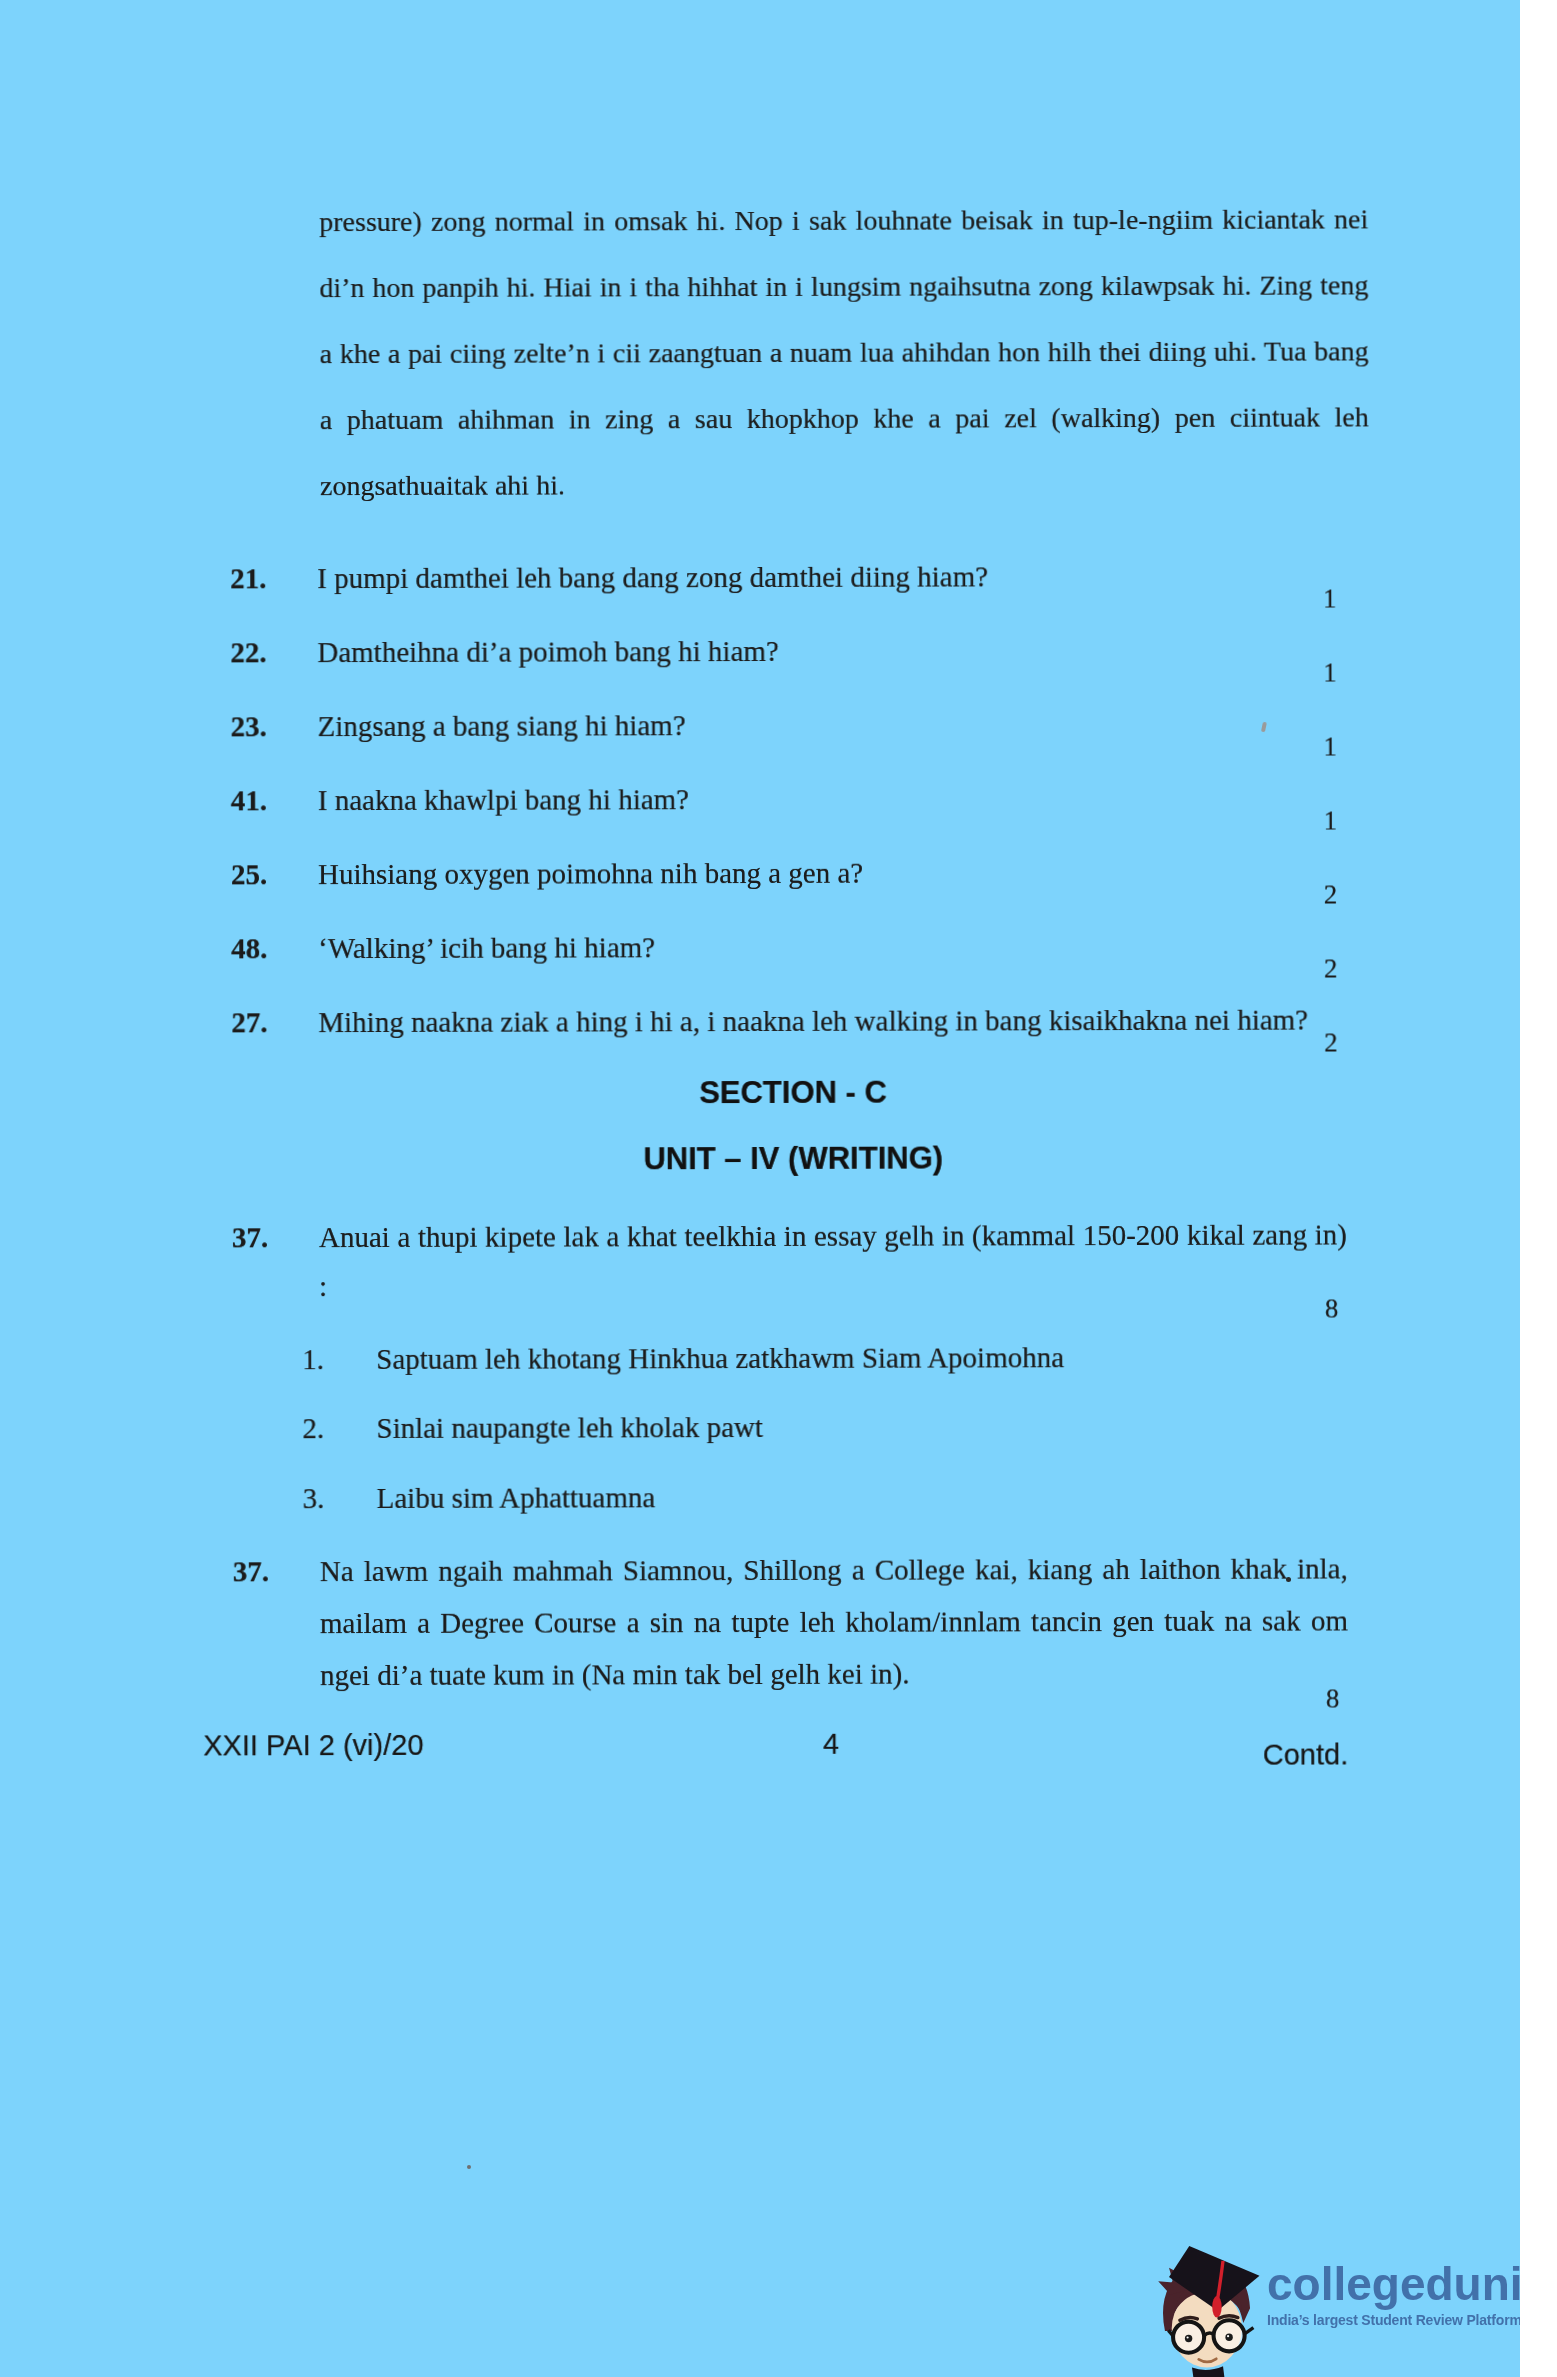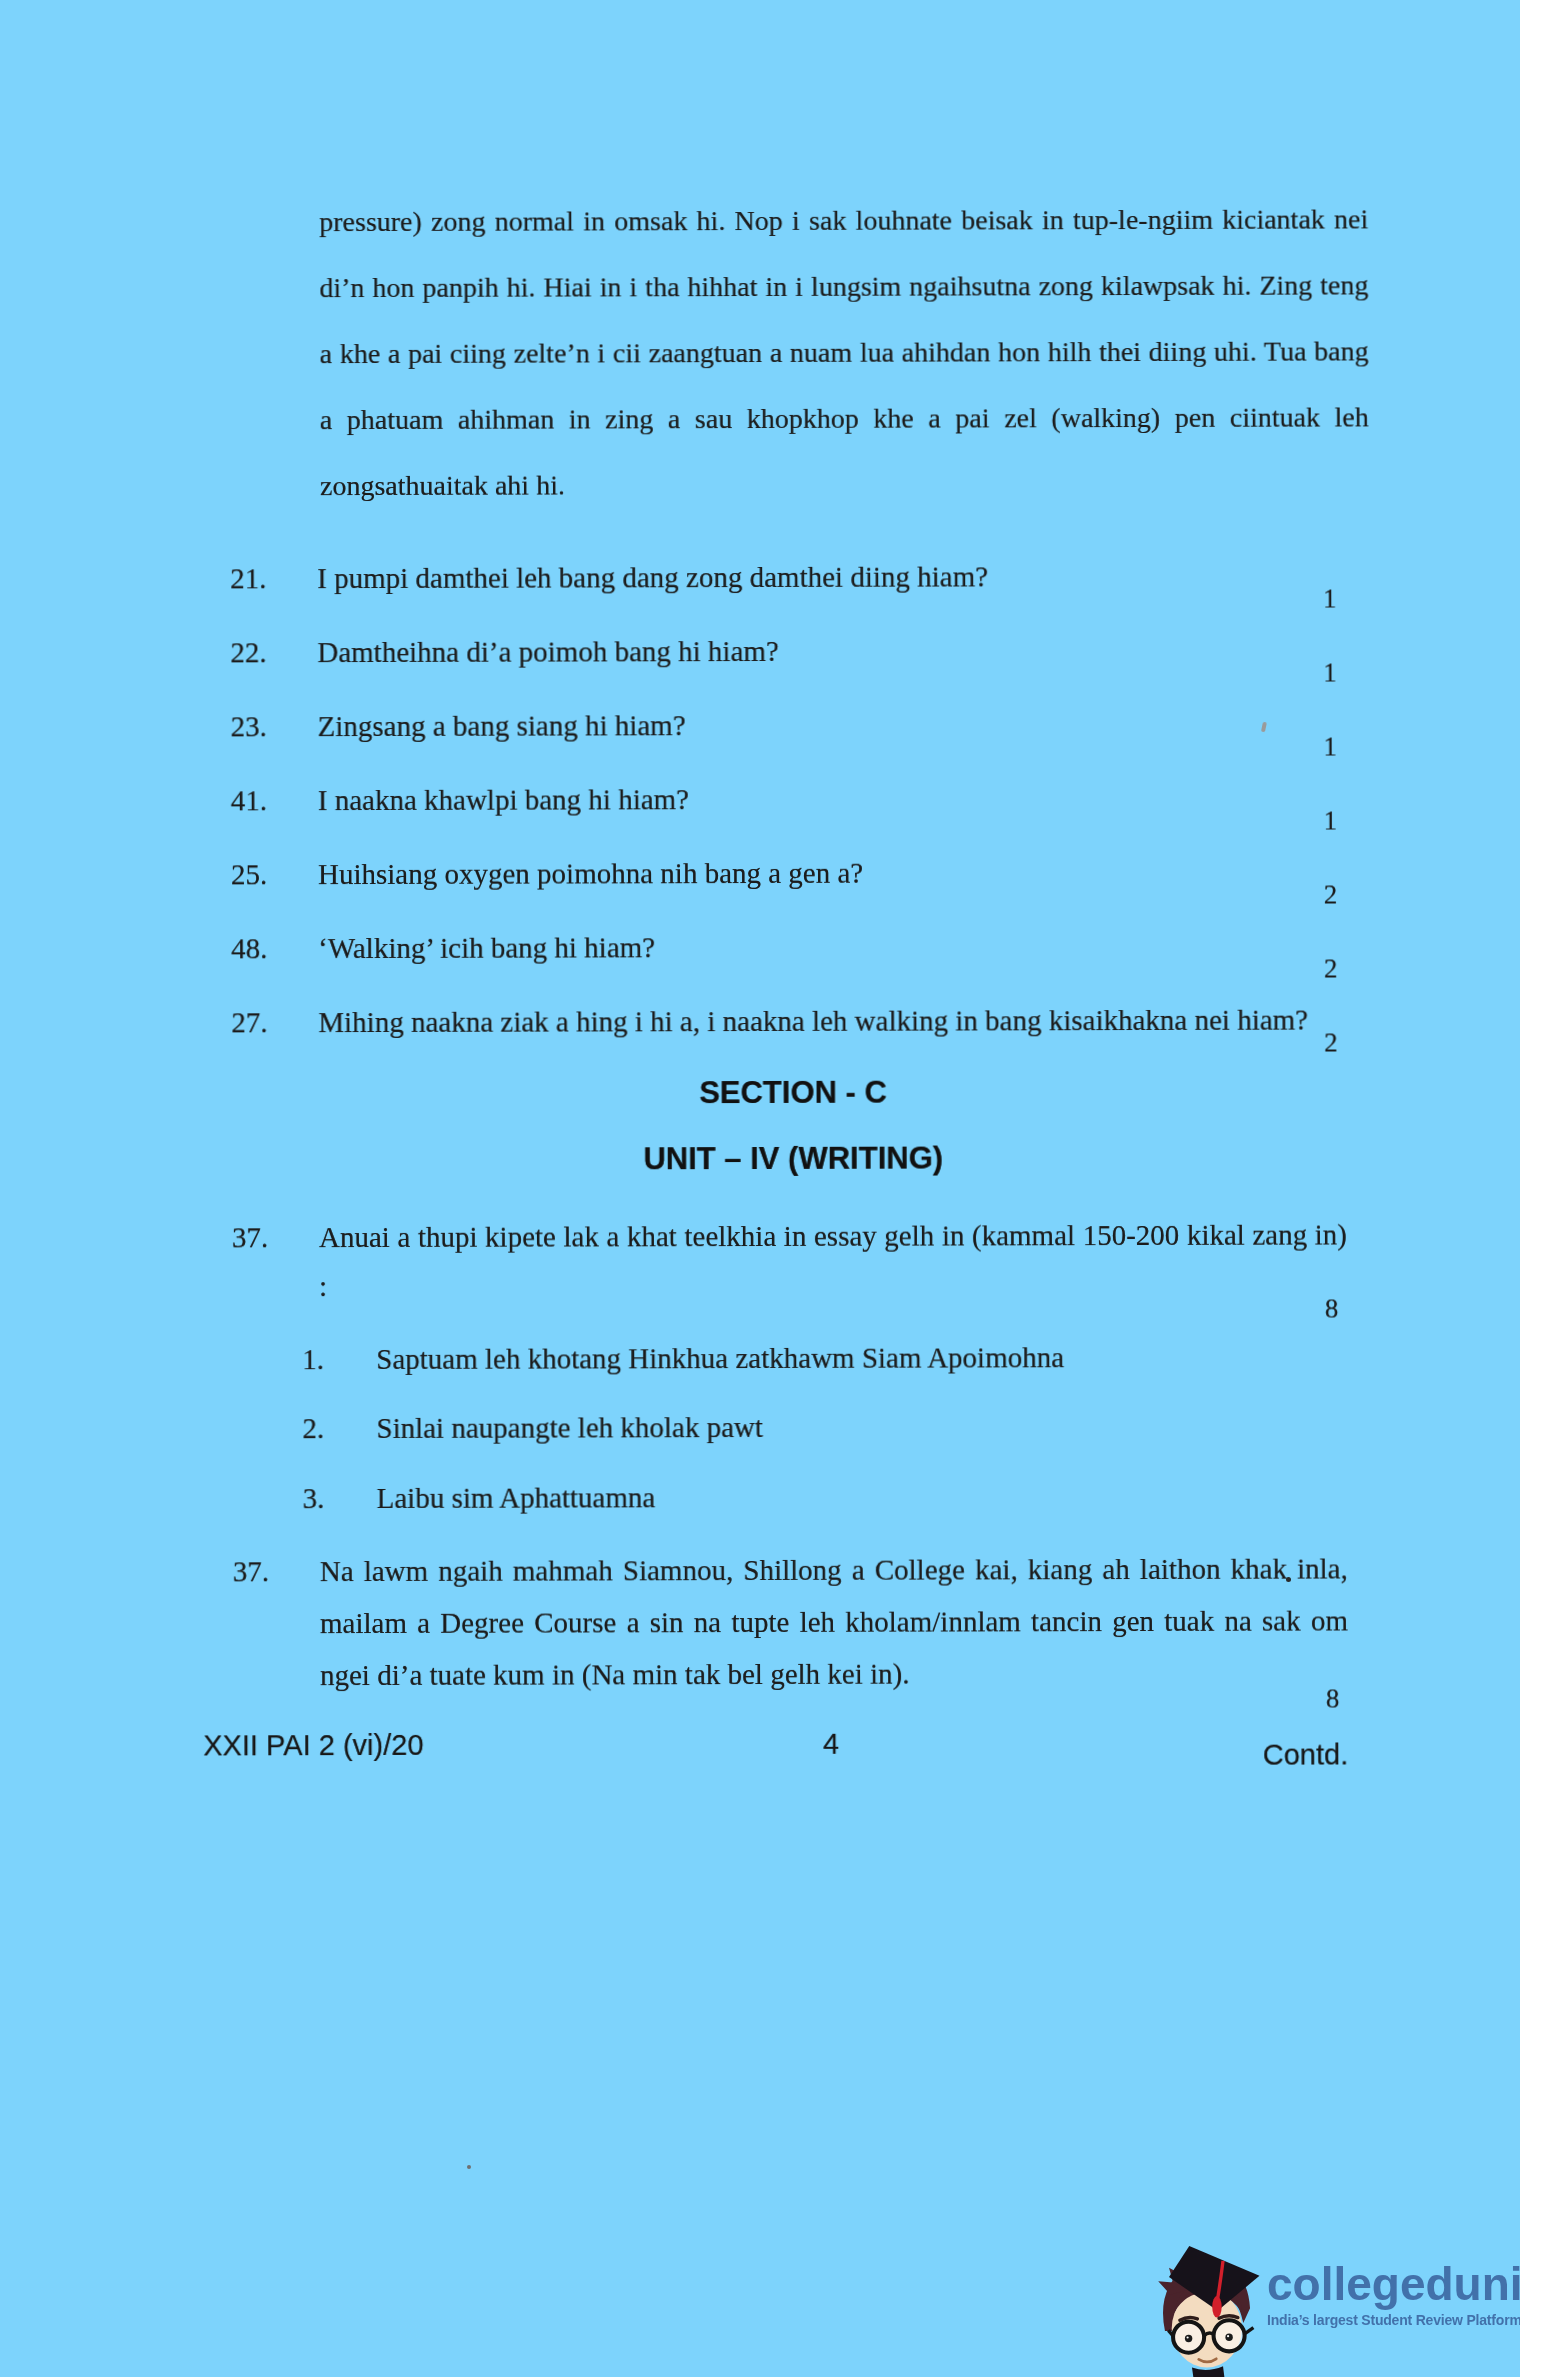--- a/index.html
+++ b/index.html
@@ -28,21 +28,21 @@
   
   .questions{margin:37px 174px 0 231px;}
   .q{
     position:relative;
     display:flex;
     align-items:flex-start;
     margin-bottom:29px;
     font-size:29px;
     line-height:45px;
   }
-  .qnum{flex:0 0 87px;}
+  .qnum{flex:0 0 87px;font-weight:bold;}
   .qtext{flex:1 1 auto;text-align:justify;padding-right:0;}
   .qmark{
     position:absolute;
     right:8.7px;
     top:calc(100% - 17.4px);
     font-size:27px;
     line-height:35px;
   }
   
   .sec-head,.unit-head{

